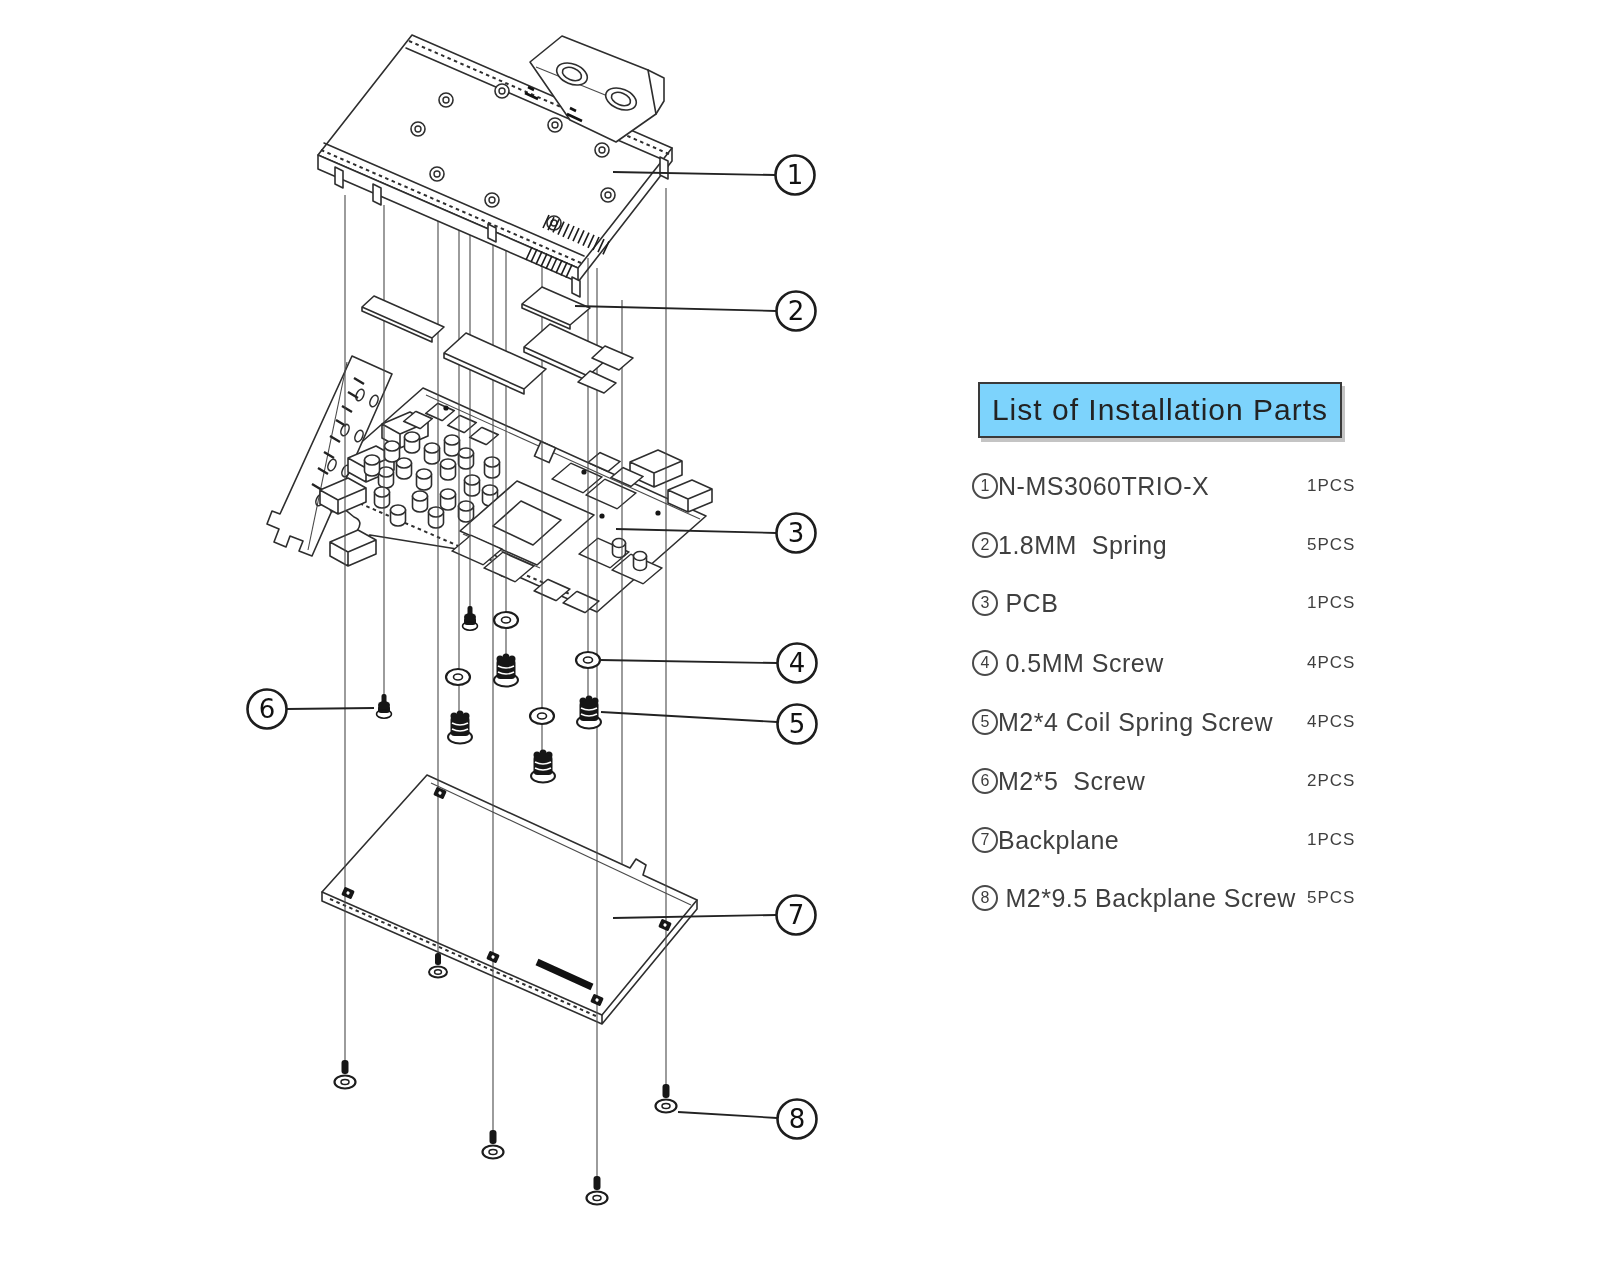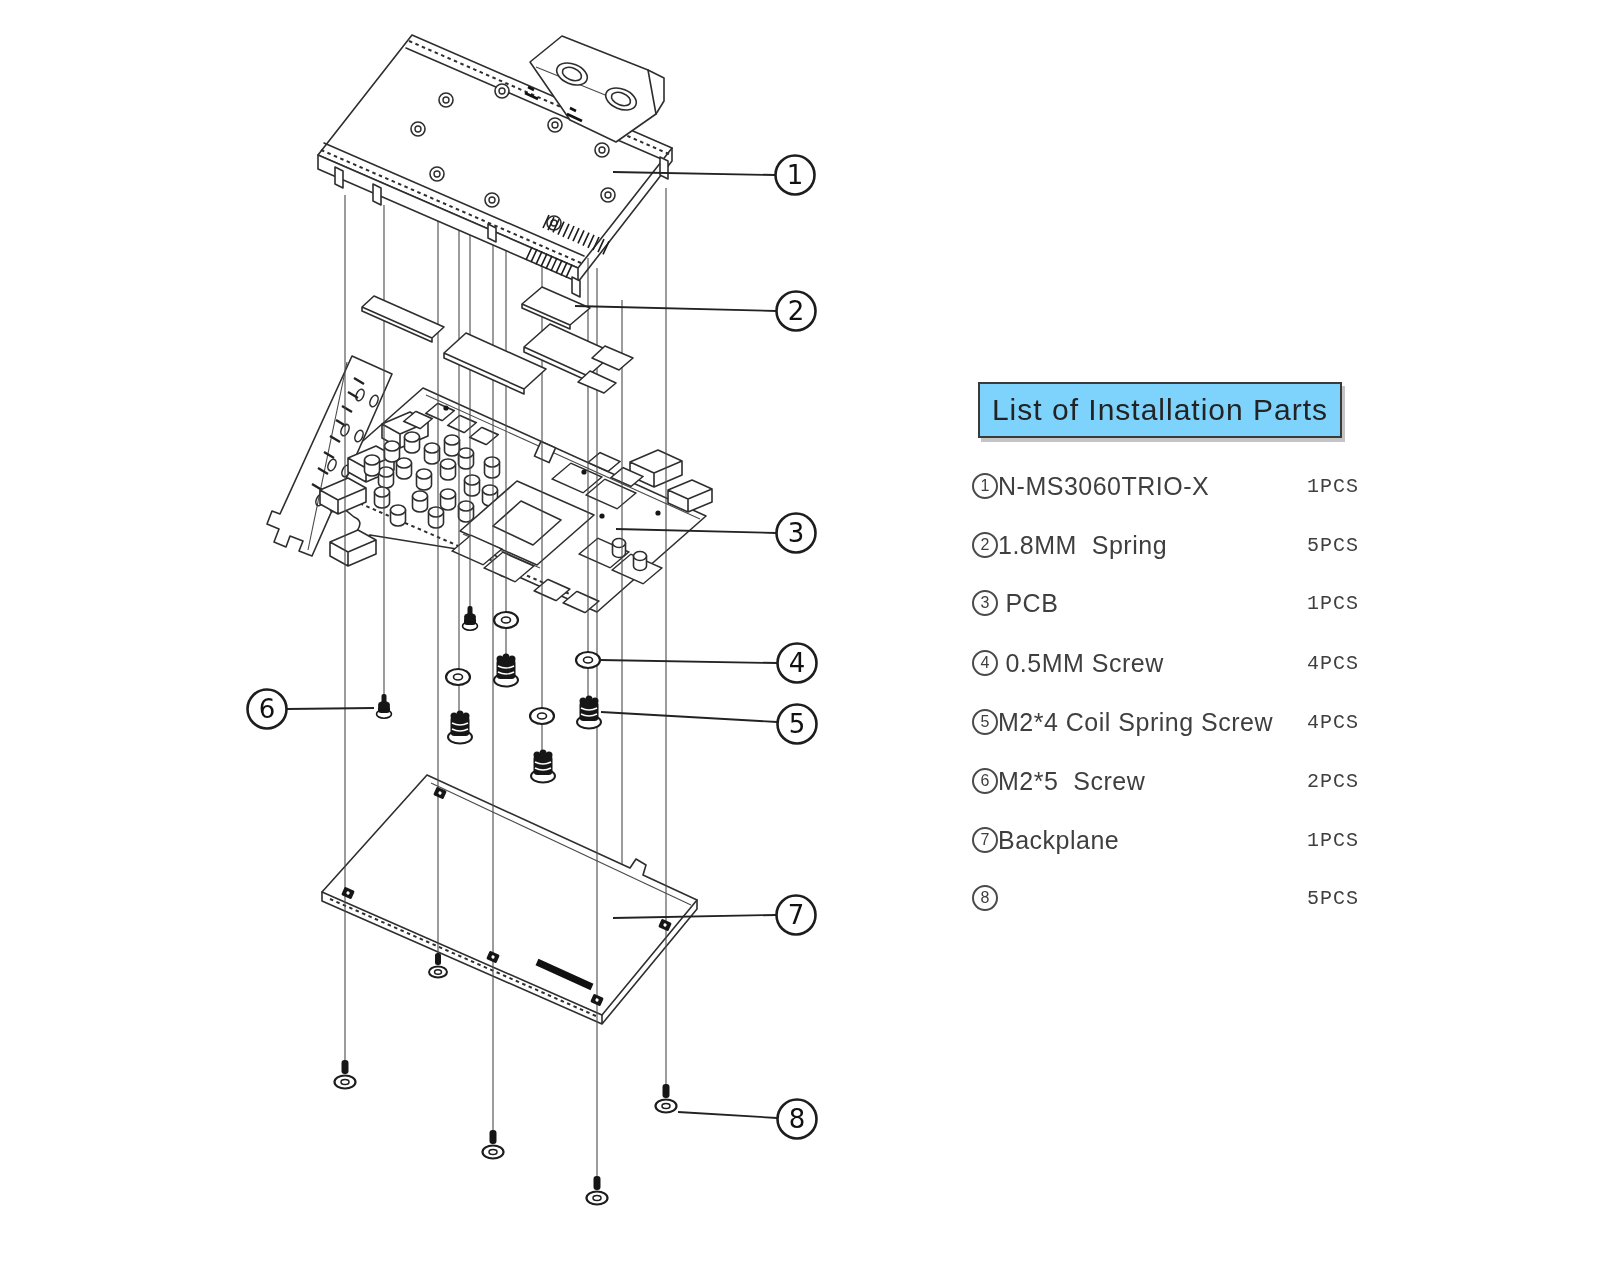--- a/index.html
+++ b/index.html
@@ -11,21 +11,21 @@
   .panel{position:absolute;left:958px;top:376px;width:440px;height:560px;color:#424242;}
   .title-box{position:absolute;left:20px;top:6px;width:364px;height:56px;box-sizing:border-box;
              border:2px solid #3a3a3a;background:#7dd3fc;box-shadow:3px 4px 0 #c4c4c4;
              display:flex;align-items:center;justify-content:center;
              font-size:30px;letter-spacing:1px;color:#232323;}
   .row{position:absolute;left:14px;height:34px;width:420px;display:flex;align-items:center;}
   .num-circle{width:26px;height:26px;border:2px solid #4a4a4a;border-radius:50%;
               box-sizing:border-box;display:flex;align-items:center;justify-content:center;
               font-size:16px;color:#3d3d3d;flex-shrink:0;}
   .part-name{font-size:25px;letter-spacing:0.5px;white-space:pre;color:#3f3f3f;}
-  .part-qty{position:absolute;left:335px;font-size:20px;letter-spacing:1px;color:#3f3f3f;white-space:pre;font-family:Liberation Mono, monospace;}
+  .part-qty{position:absolute;left:335px;font-size:17px;letter-spacing:1px;color:#3f3f3f;white-space:pre;}
 
   
   .ln{stroke:#2e2e2e;fill:none;stroke-width:1.6;stroke-linejoin:round;stroke-linecap:round;}
   .lnthin{stroke:#4a4a4a;fill:none;stroke-width:1.1;}
   .white{fill:#ffffff;}
   .dark{fill:#161616;stroke:none;}
   .callout-circle{fill:#ffffff;stroke:#1d1d1d;stroke-width:2.6;}
   .callout-num{font-family:"DejaVu Sans",sans-serif;font-size:26px;fill:#111;text-anchor:middle;}
   .leader{stroke:#222;stroke-width:1.8;fill:none;}
   .dash{stroke:#2e2e2e;stroke-width:2;stroke-dasharray:3.5,3.5;fill:none;}
@@ -468,16 +468,17 @@
       <span class="part-name">M2*5  Screw</span>
       <span class="part-qty">2PCS</span>
     </div>
     <div class="row" style="top:447px">
       <span class="num-circle">7</span>
       <span class="part-name">Backplane</span>
       <span class="part-qty">1PCS</span>
     </div>
     <div class="row" style="top:505px">
       <span class="num-circle">8</span>
+      <span class="part-name"> M2*9.5 Backplane Screw</span>
       <span class="part-qty">5PCS</span>
     </div>
   </div>
 </div>
 
 </body></html>

